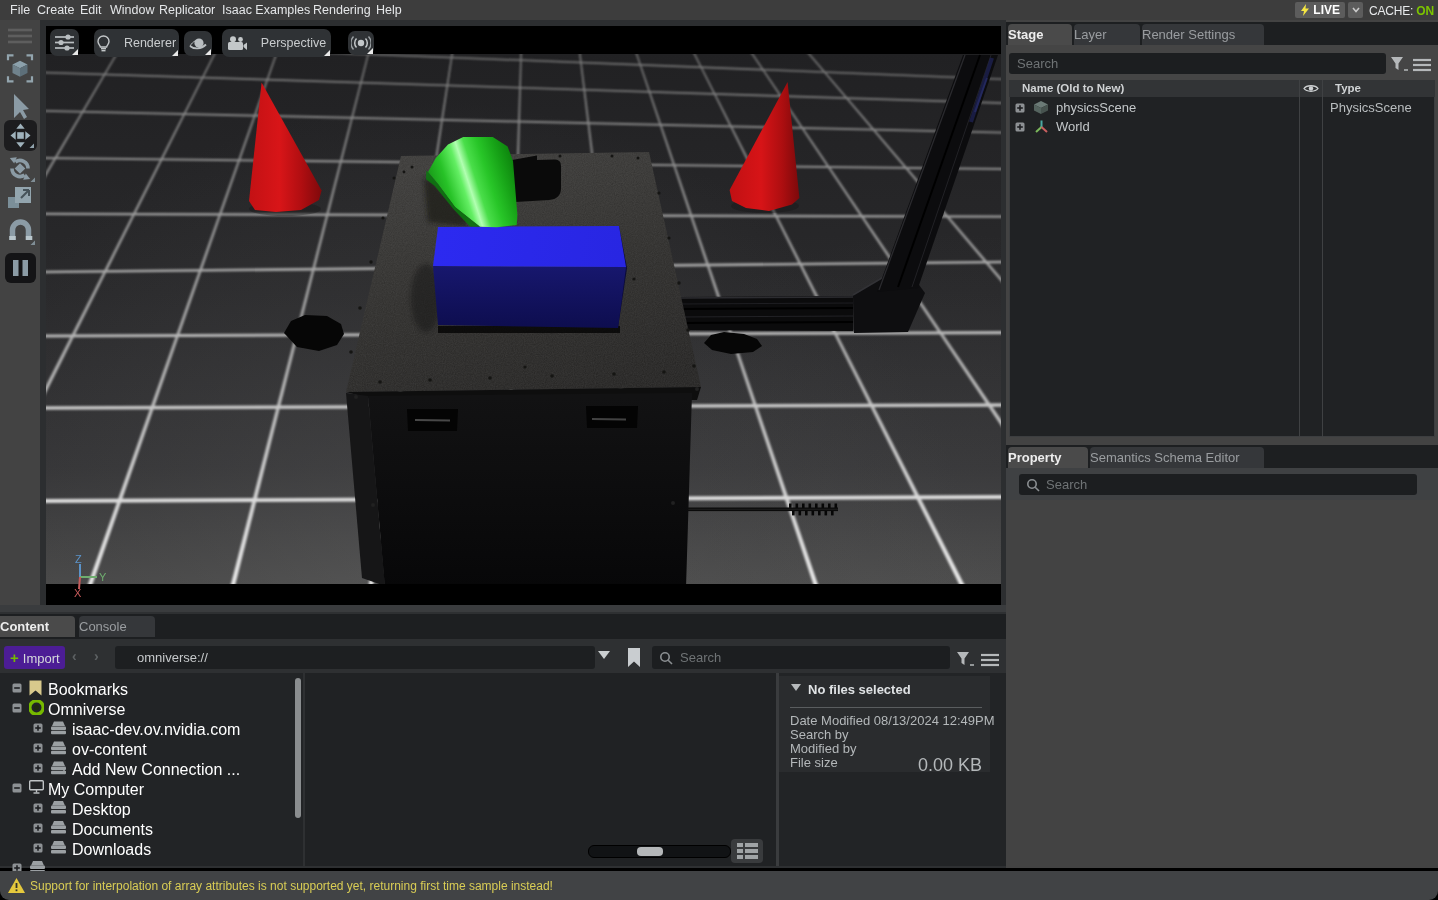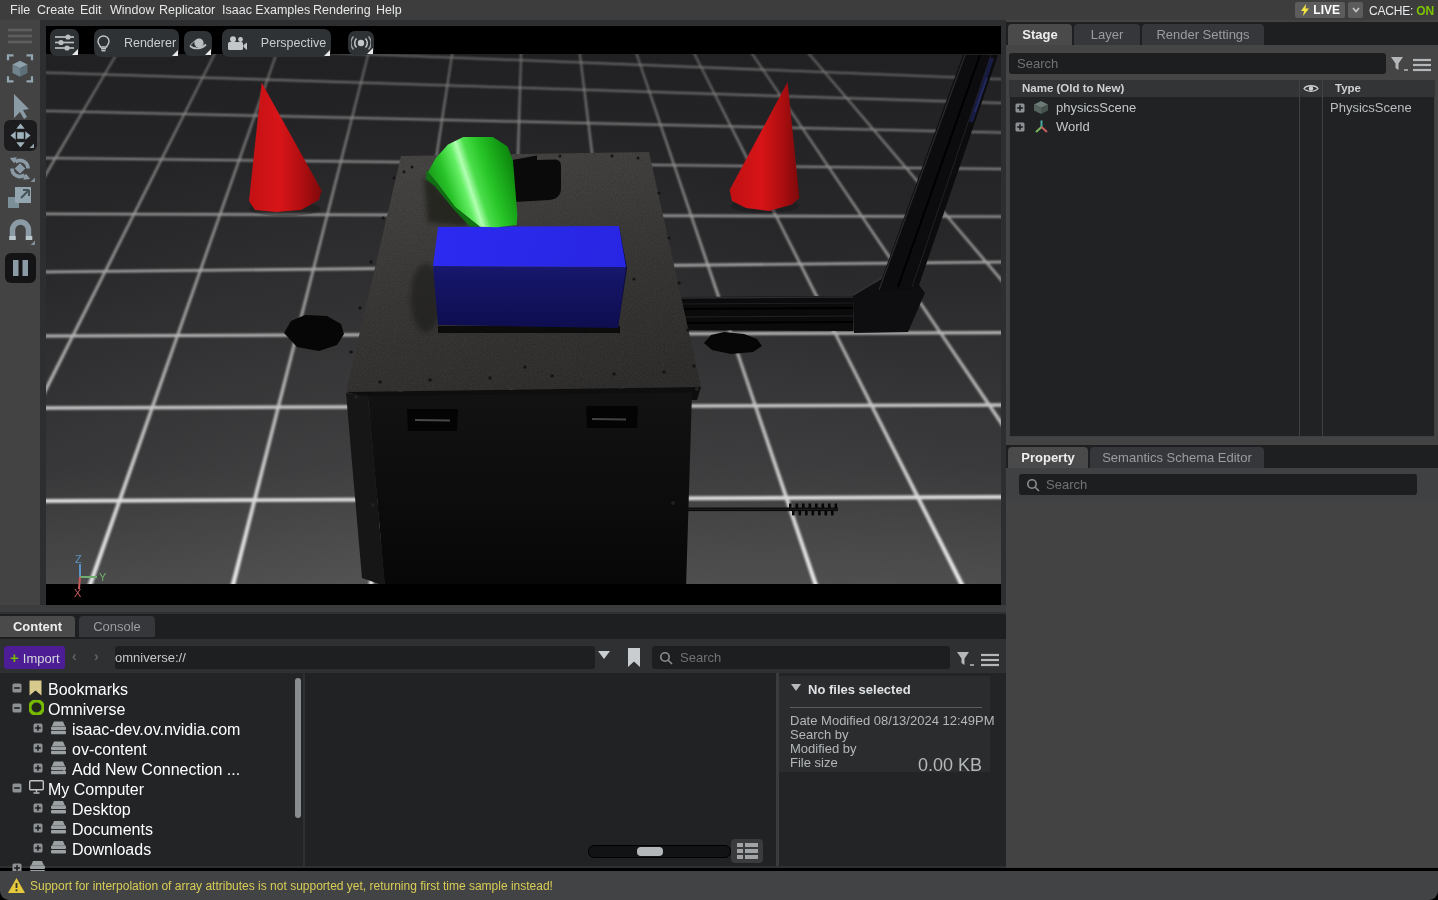--- a/index.html
+++ b/index.html
@@ -13,21 +13,21 @@
 
 #main{left:0;top:20px;width:1006px;height:592px;background:#2c2e30}
 #toolbar{left:0;top:20px;width:40px;height:590px;background:#434343}
 #vp{left:46px;top:26px;width:955px;height:579px;background:#000}
 
 .vbtn{position:absolute;background:#2f3235;border-radius:7px;color:#c9ccce;font-size:12.5px;display:flex;align-items:center;justify-content:center;gap:14px}
 .fold{position:absolute;width:0;height:0;border-left:6px solid transparent;border-bottom:6px solid #e8e8e8;right:1px;bottom:1px}
 
 #rcol{left:1006px;top:20px;width:432px;height:848px;background:#434343}
 .tabbar{position:absolute;background:#1d1f21;width:432px}
-.tab{position:absolute;top:2px;height:21px;border-radius:4px 4px 0 0;font-size:13px;text-align:center;color:#9a9da0;background:#35373a;line-height:21px}
+.tab{position:absolute;top:2px;height:21px;border-radius:4px 4px 0 0;font-size:13px;text-align:left;color:#9a9da0;background:#35373a;line-height:21px}
 .tab.act{background:#4a4a4a;color:#ededed;font-weight:bold}
 .sbox{position:absolute;background:#1c1e20;border-radius:3px;color:#6f7375;font-size:13px}
 
 #stree{left:1009px;top:80px;width:426px;height:357px;background:#202224;border:1px solid #3c3e40}
 #shead{left:1009px;top:80px;width:426px;height:17px;background:#323436;font-size:11.5px;font-weight:bold;color:#d0d3d5}
 .coldiv{position:absolute;width:1px;background:#3f4143}
 .trow{position:absolute;font-size:13px;color:#c3c7c9}
 
 #cpanel{left:0;top:612px;width:1006px;height:256px;background:#2e3032}
 #ctree{left:0;top:673px;width:303px;height:193px;background:#222426}
@@ -447,21 +447,21 @@
   </svg>
 
 <div id="cpanel" class="abs"></div>
 <div class="tabbar" style="left:0px;top:614px;width:1006px;height:25px"></div>
 <div class="tab act" style="left:0px;top:616px;width:75px;border-radius:0 4px 0 0">Content</div>
 <div class="tab" style="left:79px;top:616px;width:76px">Console</div>
 <div class="abs" style="left:0px;top:639px;width:1006px;height:34px;background:#2e3032"></div>
 <div class="abs" style="left:4px;top:646px;width:61px;height:23px;background:#4c1d95;border-radius:3px;color:#d6d9db;font-size:13px;line-height:23px"><span style="color:#76b900;font-weight:bold;font-size:15px;padding:0 4px 0 6px">+</span>Import</div>
 <div class="abs" style="left:72px;top:648px;color:#5d6163;font-size:14px;font-weight:bold">‹</div>
 <div class="abs" style="left:94px;top:648px;color:#5d6163;font-size:14px;font-weight:bold">›</div>
-<div class="abs" style="left:115px;top:646px;width:480px;height:23px;background:#1d1f21;border-radius:3px;color:#c6c9cb;font-size:13px;line-height:23px;padding-left:0">omniverse://</div>
+<div class="abs" style="left:115px;top:646px;width:480px;height:23px;background:#1d1f21;border-radius:3px;color:#c6c9cb;font-size:13px;line-height:23px;padding-left:22px">omniverse://</div>
 <div class="abs" style="left:598px;top:651px;width:0;height:0;border-left:6px solid transparent;border-right:6px solid transparent;border-top:8px solid #caced0"></div>
 <svg class="abs" style="left:627px;top:648px" width="14" height="20" viewBox="0 0 14 20">
     <path d="M1 0 H13 V19 L7 13.5 L1 19 Z" fill="#c9cdd0"></path>
   </svg>
 <div class="sbox" style="left:652px;top:646px;width:298px;height:23px;line-height:23px;padding-left:28px">Search</div>
 <svg class="abs" style="left:659px;top:651px" width="14" height="14" viewBox="0 0 14 14">
     <circle cx="6" cy="6" r="4.2" fill="none" stroke="#8b8f92" stroke-width="1.6"></circle>
     <line x1="9.2" y1="9.2" x2="13" y2="13" stroke="#8b8f92" stroke-width="1.6"></line>
   </svg>
 <svg class="abs" style="left:956px;top:651px" width="22" height="18" viewBox="0 0 22 18">

